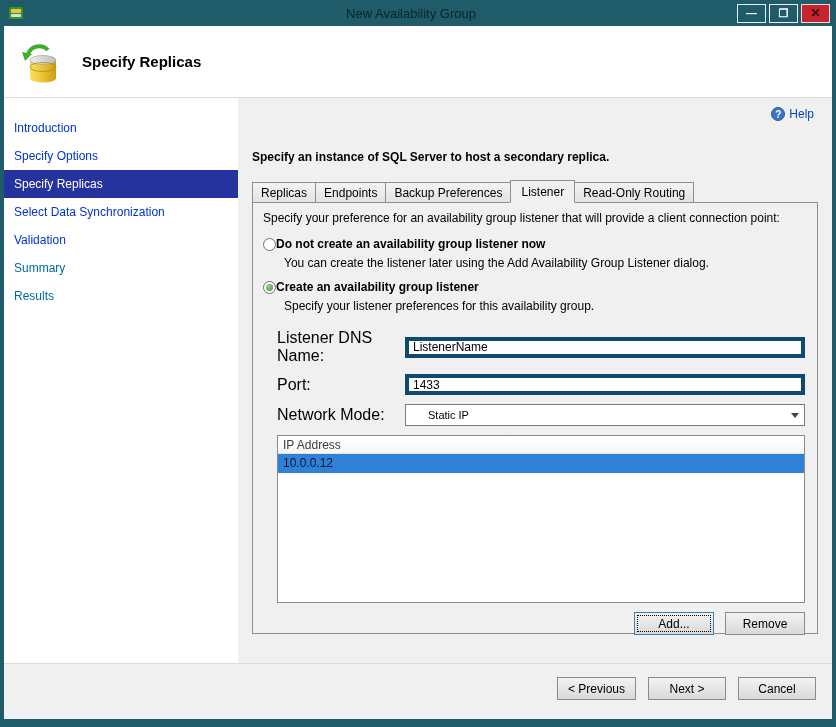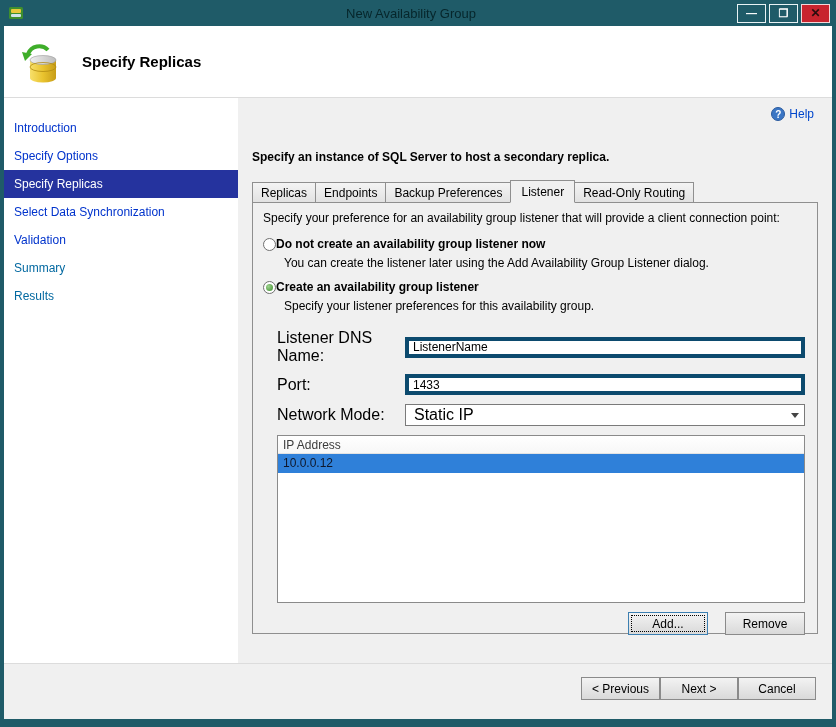--- a/index.html
+++ b/index.html
@@ -98,52 +98,52 @@
   .field-row { display:flex; align-items:center; margin-bottom:9px; }
   .field-label { width:128px; flex:0 0 auto; font-size:16px; }
   .field-input {
     flex:1 1 auto; height:21px; border:4px solid #0c4a6e; background:#fff;
     font-family:"Liberation Sans", sans-serif; font-size:12px; padding:1px 4px; margin-right:2px;
   }
   .combo {
     flex:1 1 auto; height:22px; border:1px solid #7a7a7a; background:#fff;
     display:flex; align-items:center; margin-right:2px; position:relative; cursor:default;
   }
-  .combo-value { padding-left:8px; font-size:16px; flex:1; }
+  .combo-value { padding-left:22px; font-size:11px; flex:1; }
   .combo-arrow-zone { width:18px; height:100%; display:flex; align-items:center; justify-content:center; }
   .combo-arrow {
     width:0; height:0; border-left:4px solid transparent; border-right:4px solid transparent;
     border-top:5px solid #444;
   }
 
   .listbox {
     margin:4px 2px 0 14px; border:1px solid #8a8a8a; background:#fff; height:168px;
     overflow:hidden;
   }
   .list-header {
     height:18px; line-height:18px; padding-left:5px; color:#3c3c3c; font-size:12px;
     border-bottom:1px solid #e3e3e3; background:linear-gradient(#ffffff,#f7f7f7);
   }
   .list-row { height:19px; line-height:19px; padding-left:5px; font-size:12px; cursor:default; }
   .list-row.selected { background:#2f80d9; color:#0f172a; }
 
-  .panel-btn-row { display:flex; justify-content:flex-end; gap:17px; margin-top:9px; padding-right:2px; }
+  .panel-btn-row { display:flex; justify-content:flex-end; gap:11px; margin-top:9px; padding-right:2px; }
   .btn {
     min-width:80px; height:23px; border:1px solid #8a8a8a;
     background:linear-gradient(#f3f3f3,#d9d9d9);
     font-family:"Liberation Sans", sans-serif; font-size:12px; cursor:default;
     padding:0 10px;
   }
   .btn.focused { border:1px solid #3c7fb1; outline:1px dotted #000; outline-offset:-4px; }
 
   
   .footer {
     height:56px; flex:0 0 auto; border-top:1px solid #dcdcdc; background:#f0f0f0;
     display:flex; justify-content:flex-end; align-items:flex-start;
-    padding:13px 16px 0 0; 
+    padding:13px 16px 0 0; gap:12px;
   }
   .footer .btn { min-width:78px; }
 </style>
 </head>
 <body>
 
 <div class="window">
 
   <div class="titlebar">
     <svg class="titlebar-icon" viewBox="0 0 16 16">

